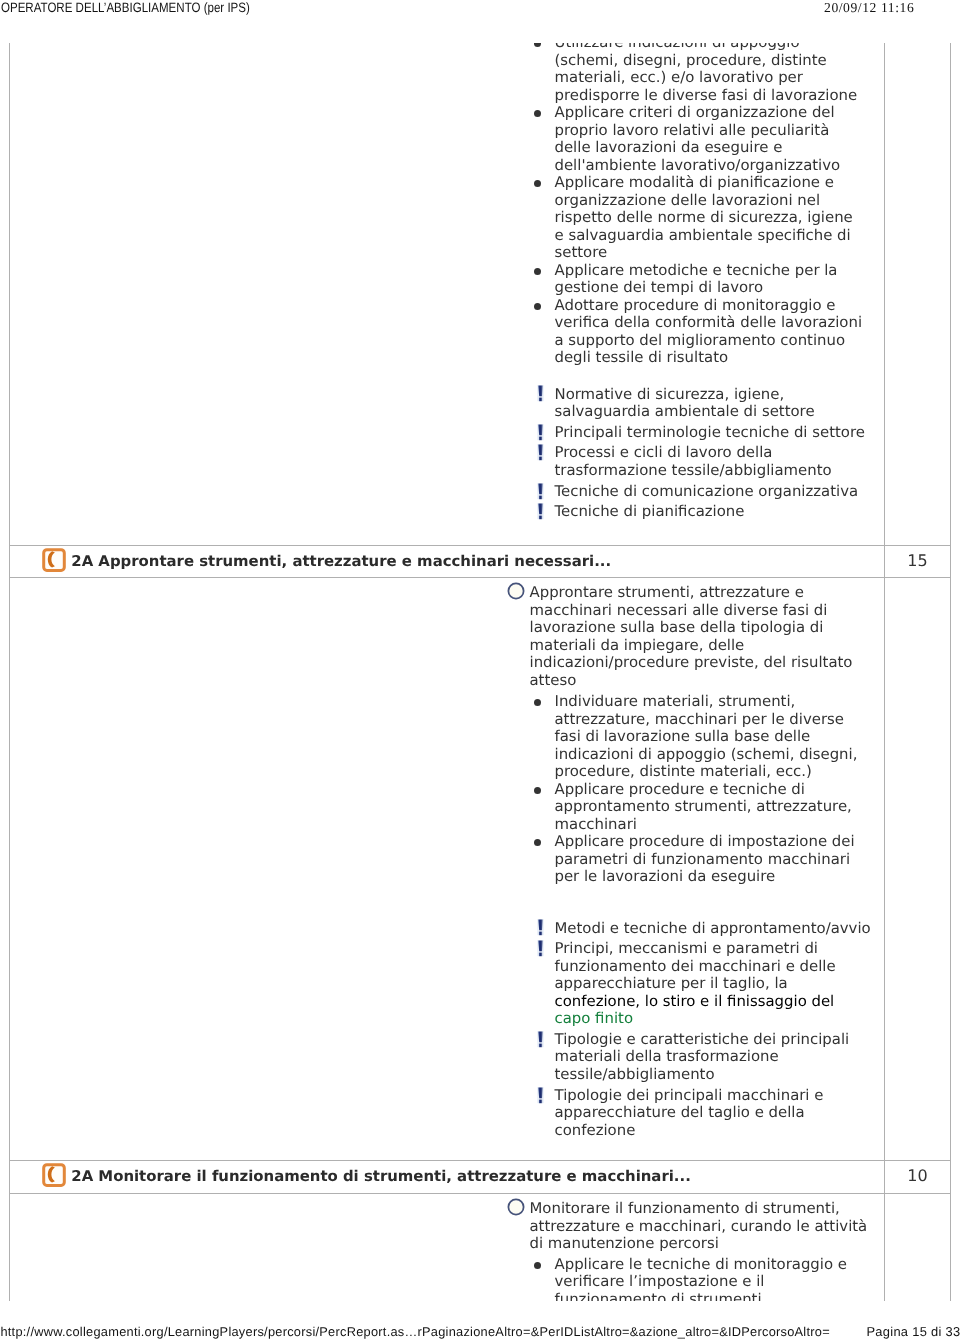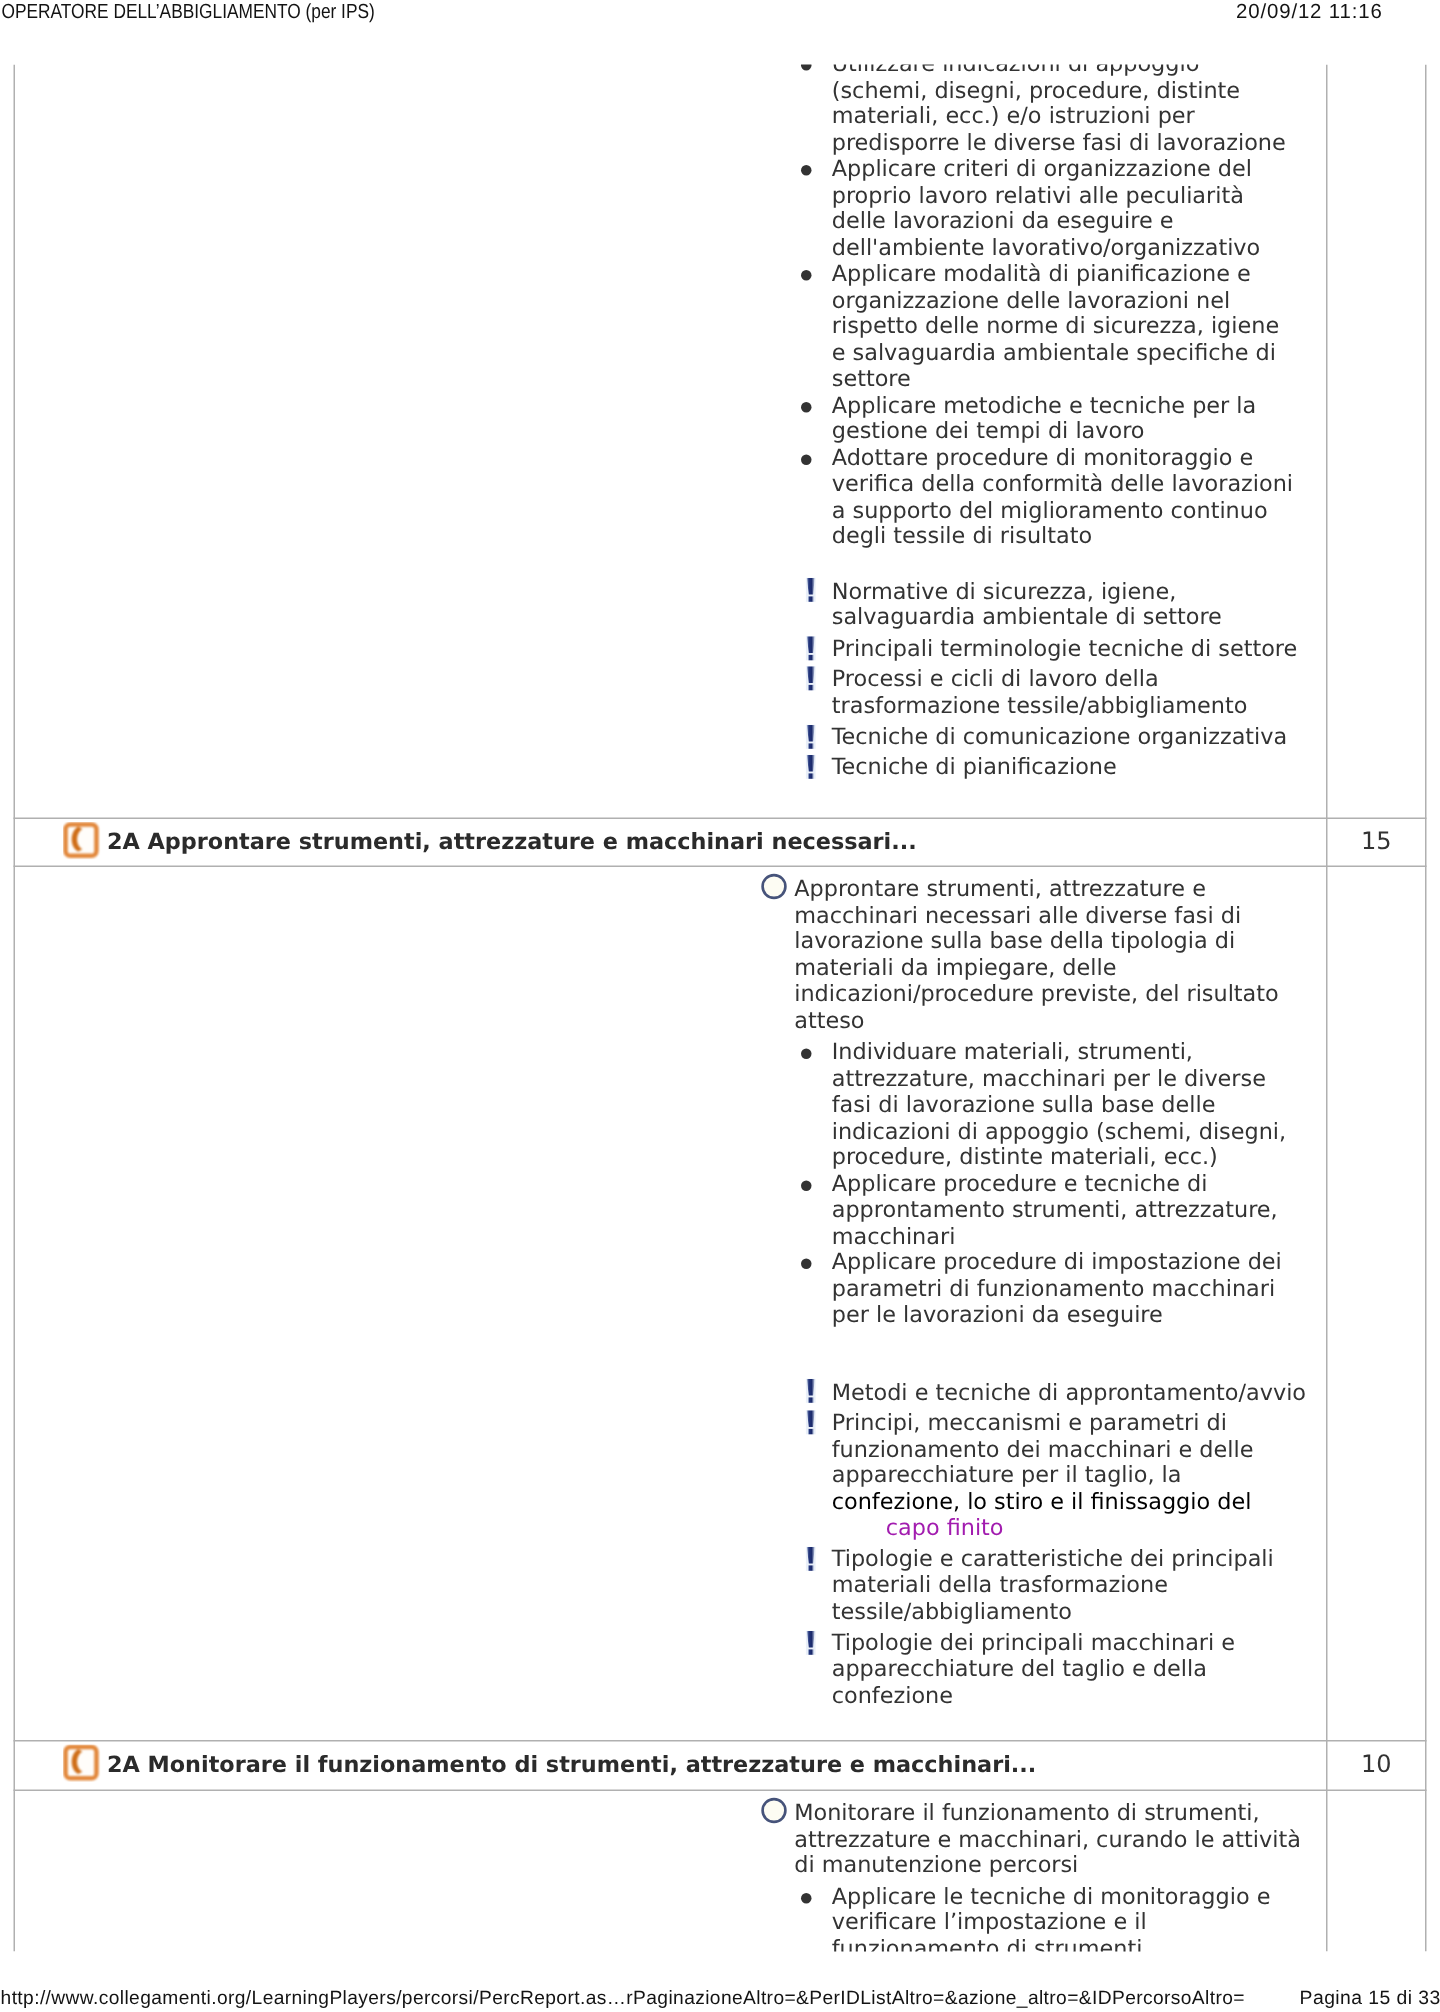--- a/index.html
+++ b/index.html
@@ -7,21 +7,21 @@
 body{width:960px;height:1341px;position:relative;overflow:hidden;
   font-family:"DejaVu Sans",sans-serif;
   -webkit-font-smoothing:antialiased;text-rendering:geometricPrecision;}
 .page{position:absolute;left:0;top:0;width:960px;height:1341px;overflow:hidden;
   will-change:transform;}
 
 .runhead,.rundate,.footurl,.footpage{
   font-family:"Liberation Sans",sans-serif;color:#131313;white-space:nowrap;
   position:absolute;display:inline-block;transform-origin:left top;}
 .runhead{left:0.8px;top:-0.5px;font-size:13.6px;line-height:16px;transform:scaleX(0.849);}
-.rundate{left:824px;top:-0.5px;font-size:13.6px;line-height:16px;letter-spacing:0.58px;}
+.rundate{left:824px;top:-0.5px;font-size:13.6px;line-height:16px;letter-spacing:0.58px;font-family:Liberation Serif, serif;}
 .footurl{left:0.4px;top:1323.9px;font-size:12.8px;line-height:16px;letter-spacing:0.26px;}
 .footpage{left:866.4px;top:1324px;font-size:12.9px;line-height:16px;letter-spacing:0.3px;}
 
 #tbl{position:absolute;left:0;top:42.6px;width:960px;height:1258.4px;overflow:hidden;}
 #tblinner{position:absolute;left:0;top:-42.6px;width:960px;height:1341px;}
 .vline{position:absolute;width:1px;background:#b0b0b0;}
 .hline{position:absolute;height:1px;background:#b0b0b0;}
 
 .tx{position:absolute;font-size:14.9px;line-height:17.5px;color:#333333;
   white-space:nowrap;font-family:"DejaVu Sans",sans-serif;}
@@ -48,21 +48,21 @@
         <div class="vline" style="left: 9px; top: 43px; height: 1258px; background: rgb(176, 176, 176);"></div>
         <div class="vline" style="left: 884px; top: 43px; height: 1258px; background: rgb(176, 176, 176);"></div>
         <div class="vline" style="left: 950px; top: 43px; height: 1258px; background: rgb(176, 176, 176);"></div>
         <div class="hline" style="left: 9px; top: 545px; width: 942px; background: rgb(176, 176, 176);"></div>
         <div class="hline" style="left: 9px; top: 577px; width: 942px; background: rgb(176, 176, 176);"></div>
         <div class="hline" style="left: 9px; top: 1160px; width: 942px; background: rgb(176, 176, 176);"></div>
         <div class="hline" style="left: 9px; top: 1193px; width: 942px; background: rgb(176, 176, 176);"></div>
         <div class="ico-bullet" style="left: 534.2px; top: 40.2px; background: rgb(51, 51, 51);"></div>
         <div class="tx" style="left: 554.5px; top: 34.3px; color: rgb(51, 51, 51);">Utilizzare indicazioni di appoggio</div>
         <div class="tx" style="left: 554.5px; top: 51.8px; color: rgb(51, 51, 51);">(schemi, disegni, procedure, distinte</div>
-        <div class="tx" style="left: 554.5px; top: 69.3px; color: rgb(51, 51, 51);">materiali, ecc.) e/o istruzioni per</div>
+        <div class="tx" style="left: 554.5px; top: 69.3px; color: rgb(51, 51, 51);">materiali, ecc.) e/o lavorativo per</div>
         <div class="tx" style="left: 554.5px; top: 86.8px; color: rgb(51, 51, 51);">predisporre le diverse fasi di lavorazione</div>
         <div class="ico-bullet" style="left: 534.2px; top: 110.2px; background: rgb(51, 51, 51);"></div>
         <div class="tx" style="left: 554.5px; top: 104.3px; color: rgb(51, 51, 51);">Applicare criteri di organizzazione del</div>
         <div class="tx" style="left: 554.5px; top: 121.8px; color: rgb(51, 51, 51); text-align: right;">proprio lavoro relativi alle peculiarità</div>
         <div class="tx" style="left: 554.5px; top: 139.3px; color: rgb(51, 51, 51);">delle lavorazioni da eseguire e</div>
         <div class="tx" style="left: 554.5px; top: 156.8px; color: rgb(51, 51, 51);">dell'ambiente lavorativo/organizzativo</div>
         <div class="ico-bullet" style="left: 534.2px; top: 180.2px; background: rgb(51, 51, 51);"></div>
         <div class="tx" style="left: 554.5px; top: 174.3px; color: rgb(51, 51, 51);">Applicare modalità di pianificazione e</div>
         <div class="tx" style="left: 554.5px; top: 191.8px; color: rgb(51, 51, 51);">organizzazione delle lavorazioni nel</div>
         <div class="tx" style="left: 554.5px; top: 209.3px; color: rgb(51, 51, 51);">rispetto delle norme di sicurezza, igiene</div>
@@ -211,21 +211,21 @@
             <g filter="blur(0.3px)">
               <path d="M0.2,0.1 H6.7 V16.2 H0.2 Z" fill="#e9eff8"></path>
               <path d="M0.9,0.4 H6.1 L5.1,11.3 H2.2 Z" fill="url(#exg7)"></path>
               <path d="M1.7,12.6 H5.5 V16.2 H1.7 Z" fill="url(#exg7)"></path>
             </g>
           </svg></div>
         <div class="tx" style="left: 554.5px; top: 940.2px; color: rgb(51, 51, 51);">Principi, meccanismi e parametri di</div>
         <div class="tx" style="left: 554.5px; top: 957.7px; color: rgb(51, 51, 51);">funzionamento dei macchinari e delle</div>
         <div class="tx" style="left: 554.5px; top: 975.2px; color: rgb(51, 51, 51);">apparecchiature per il taglio, la</div>
         <div class="tx" style="left: 554.5px; top: 992.7px; color: #000000;">confezione, lo stiro e il finissaggio del</div>
-        <div class="tx" style="left: 554.5px; top: 1010.2px; color: #a21caf; margin-left: 36px;">capo finito</div>
+        <div class="tx" style="left: 554.5px; top: 1010.2px; color: #15803d;">capo finito</div>
         <div class="ico-excl" style="left: 537.4px; top: 1030.8px;"><svg width="8" height="17" viewBox="0 0 8 17">
             <defs>
               <linearGradient id="exg8" x1="0" x2="1" y1="0" y2="0">
                 <stop offset="0" stop-color="#b9c7e0"></stop>
                 <stop offset="0.25" stop-color="#24367d"></stop>
                 <stop offset="0.62" stop-color="#1b2a6b"></stop>
                 <stop offset="1" stop-color="#c3cee3"></stop>
               </linearGradient>
             </defs>
             <g filter="blur(0.3px)">

